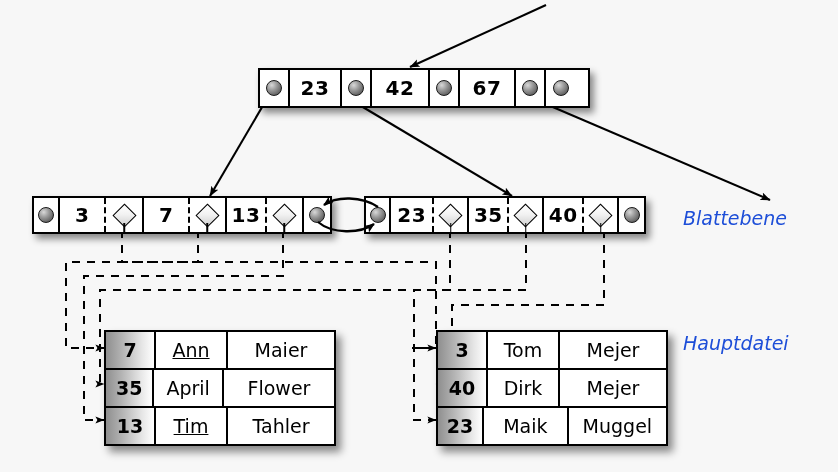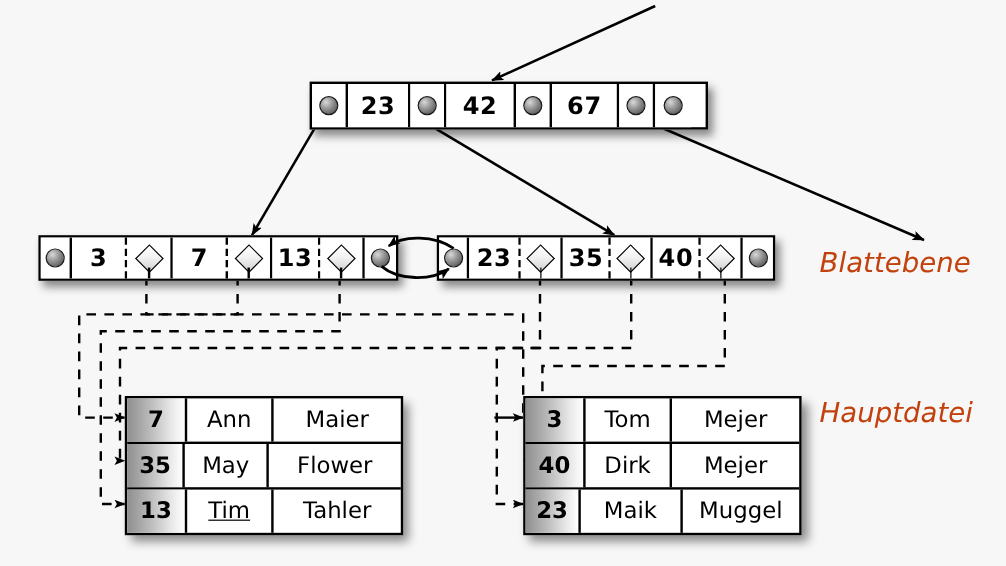--- a/index.html
+++ b/index.html
@@ -119,22 +119,22 @@
   .datatable .c:last-child { border-right: none; }
   .datatable .c.keycol {
     background: linear-gradient(to right, #8f8f8f 0%, #b5b5b5 35%, #e6e6e6 75%, #ffffff 100%);
     font-weight: 600;
   }
 
   
   .side-label {
     position: absolute;
     font-style: italic;
-    font-size: 23px;
-    color: #c2410c;
+    font-size: 19px;
+    color: #1d4ed8;
     white-space: nowrap;
     z-index: 4;
     font-family: "DejaVu Sans", "Liberation Sans", sans-serif;
   }
 </style>
 </head>
 <body>
 
 <div id="canvas">
 
@@ -260,26 +260,26 @@
     </defs>
 
     <path d="M 378,207 C 362,196 336,196 324,205" stroke="#000" stroke-width="2.3" fill="none" marker-end="url(#arrowCurve)"></path>
 
     <path d="M 318,222 C 332,234 360,234 374,224" stroke="#000" stroke-width="2.3" fill="none" marker-end="url(#arrowCurve)"></path>
   </svg>
 
   <div class="datatable" id="table-left" style="left:104px; top:330px; width:232px;">
     <div class="row">
       <div class="c keycol" style="width:50px;">7</div>
-      <div class="c" style="width:72px;">Ann</div>
+      <div class="c" style="width:72px;text-decoration:underline;">Ann</div>
       <div class="c" style="width:106px;">Maier</div>
     </div>
     <div class="row">
       <div class="c keycol" style="width:50px;">35</div>
-      <div class="c" style="width:72px;">May</div>
+      <div class="c" style="width:72px;">April</div>
       <div class="c" style="width:114px;border-radius:12px;">Flower</div>
     </div>
     <div class="row">
       <div class="c keycol" style="width:50px;">13</div>
       <div class="c" style="width:72px;text-decoration:underline;">Tim</div>
       <div class="c" style="width:106px;">Tahler</div>
     </div>
   </div>
 
   <div class="datatable" id="table-right" style="left:436px; top:330px; width:232px;">

